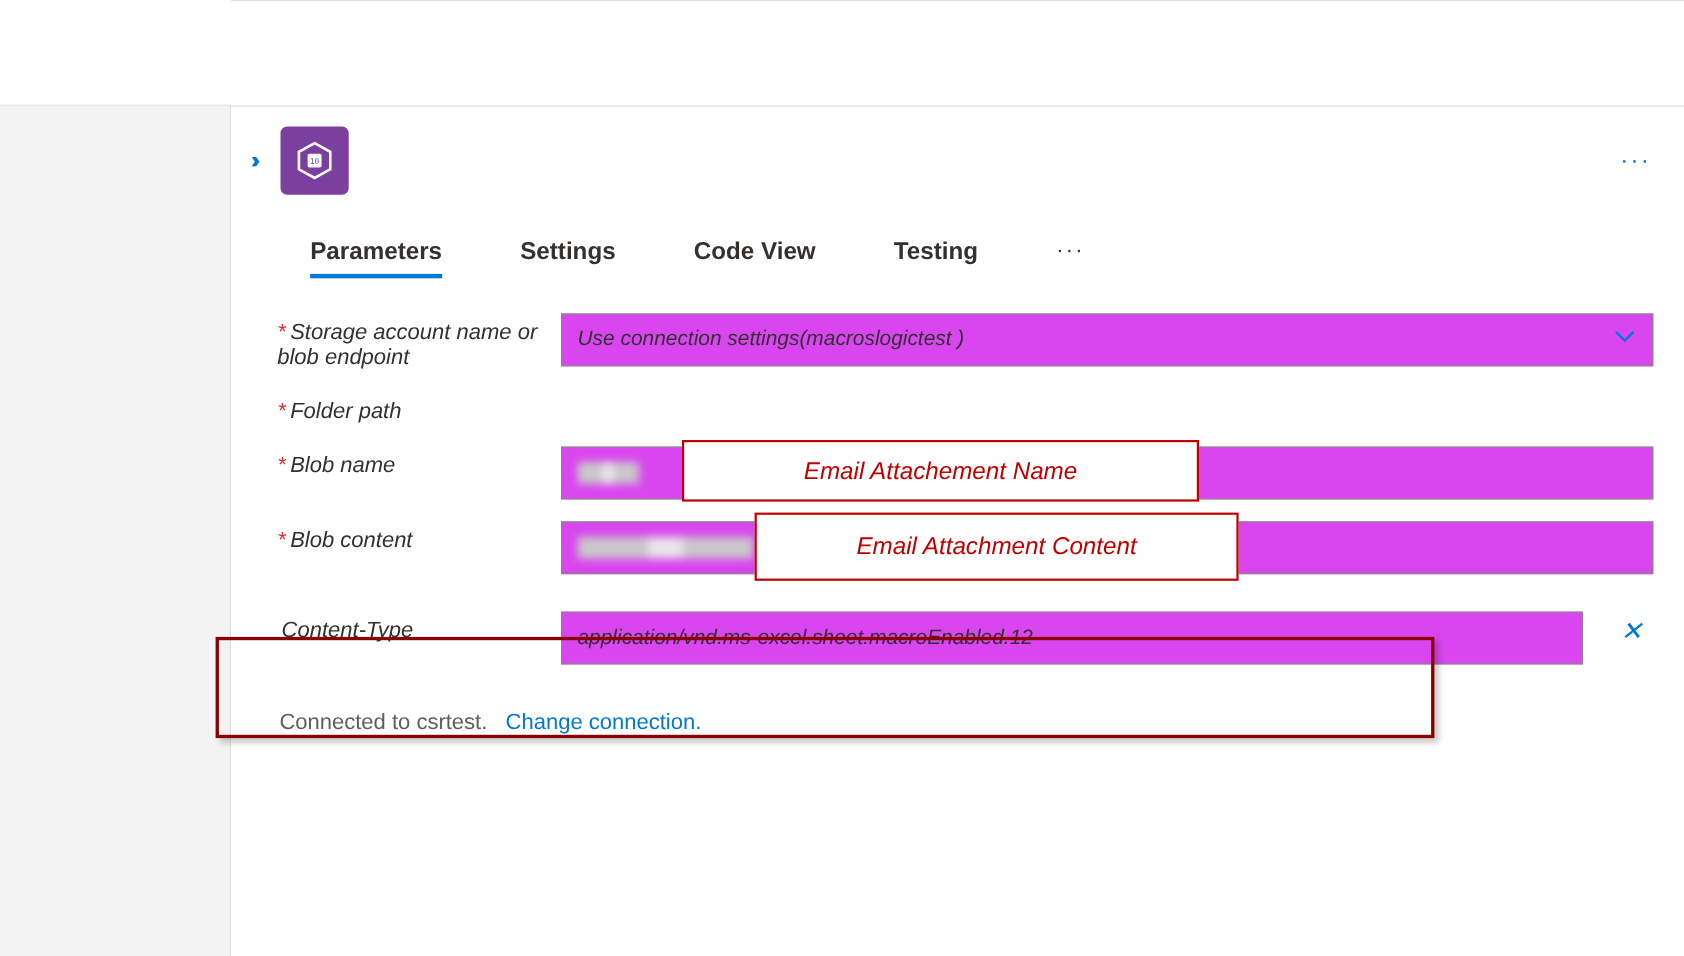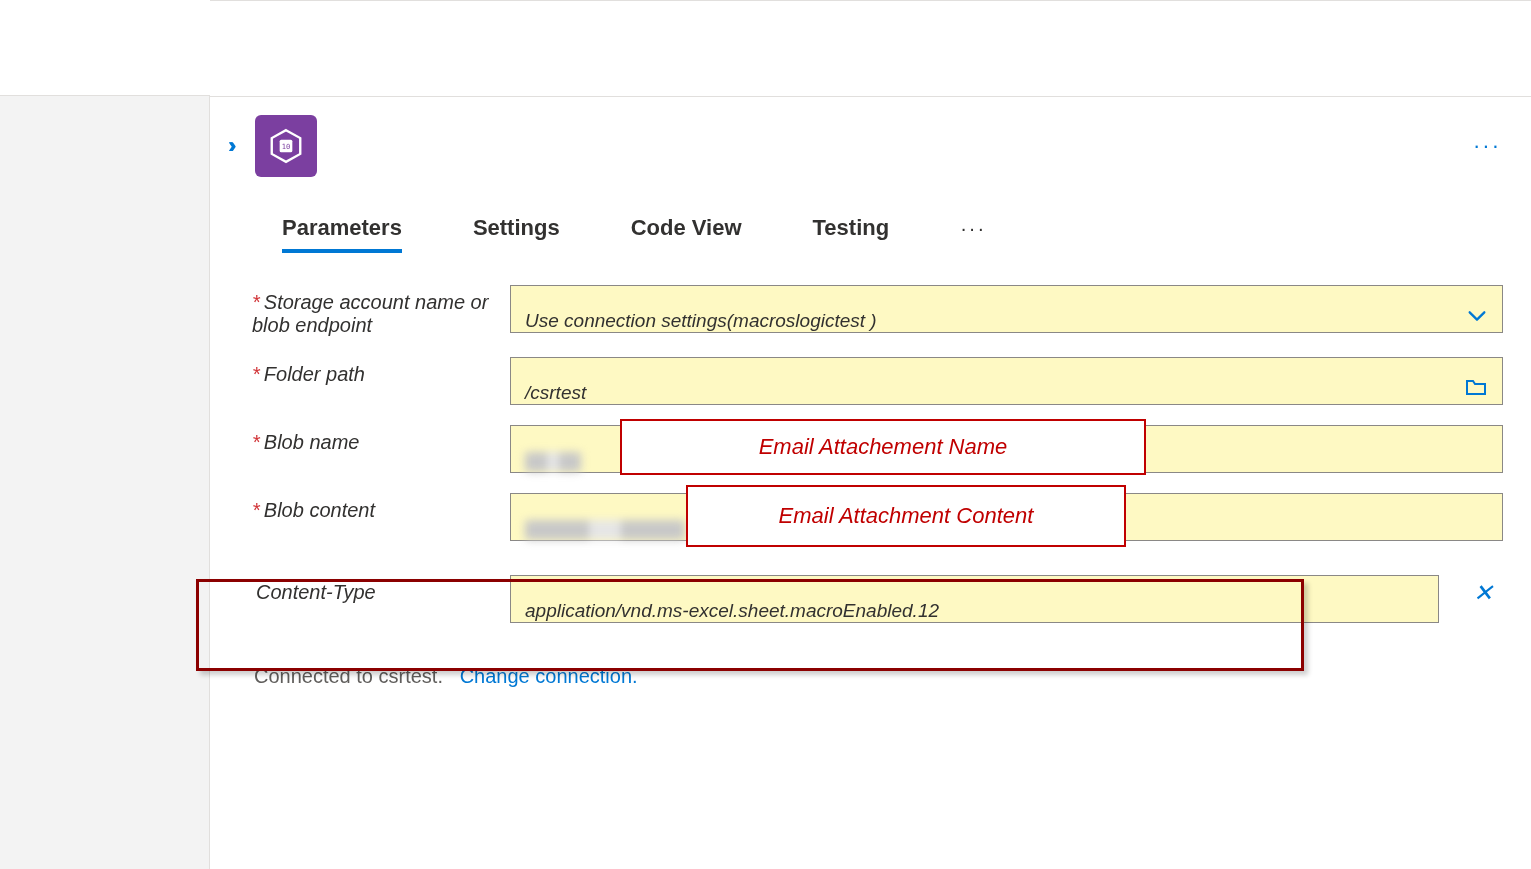--- a/index.html
+++ b/index.html
@@ -128,23 +128,23 @@
   }
   .req { color:#d13438; margin-right:4px;}
   .field-col {
     flex:1;
     position: relative;
   }
   .select-box, .text-box {
     width: 100%;
     height: 48px;
     border: 1px solid #8a8886;
-    background:#fef9c3;
+    background:#d946ef;
     display:flex;
-    align-items:flex-end;
+    align-items:center;
     padding: 0 14px;
     font-size: 19px;
     color:#323130;
   }
   .select-box .chev {
     margin-left:auto;
     color:#0078d4;
   }
   .folder-icon {
     margin-left:auto;
@@ -240,41 +240,31 @@
                   </svg>
               </span>
             </div>
           </div>
         </div>
 
         <div class="row">
           <div class="label-col">
             <span class="req">*</span><span>Folder path</span>
           </div>
-          <div class="field-col">
-            <div class="text-box">
-              <span>/csrtest</span>
-              <span class="folder-icon">
-                <svg width="24" height="24" viewBox="0 0 24 24">
-                    <path d="M3 6 h6 l2 3 h10 v10 h-18 z" fill="none" stroke="#0078d4" stroke-width="2"></path>
-                  </svg>
-              </span>
-            </div>
-          </div>
         </div>
 
         <div class="row">
           <div class="label-col">
             <span class="req">*</span><span>Blob name</span>
           </div>
           <div class="field-col">
             <div class="text-box">
               <span class="blur-chip blur-sm"></span>
             </div>
-            <div class="annot" style="left:110px; top:-6px; width:526px; height:56px;">Email Attachement Name</div>
+            <div class="annot" style="left:110px; top:-6px; width:470px; height:56px;">Email Attachement Name</div>
           </div>
         </div>
 
         <div class="row">
           <div class="label-col">
             <span class="req">*</span><span>Blob content</span>
           </div>
           <div class="field-col">
             <div class="text-box">
               <span class="blur-chip blur-lg"></span>

